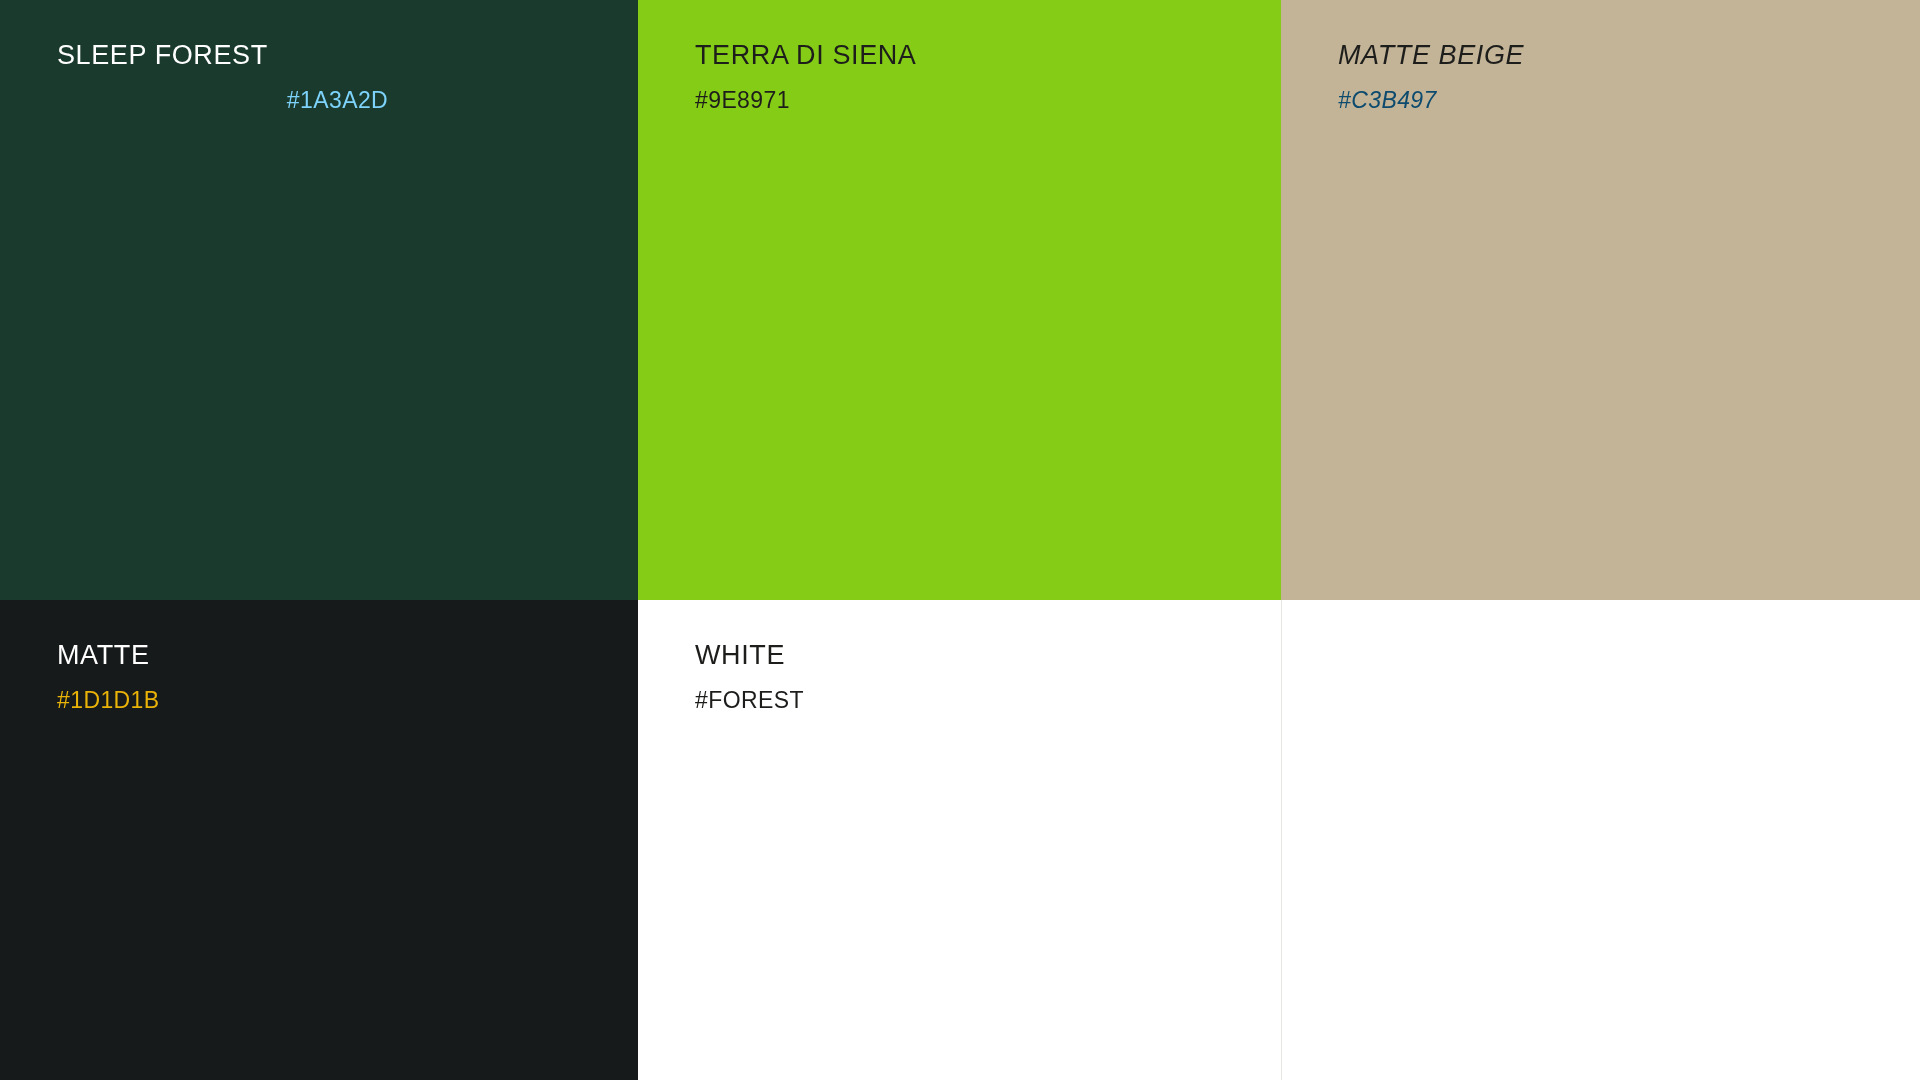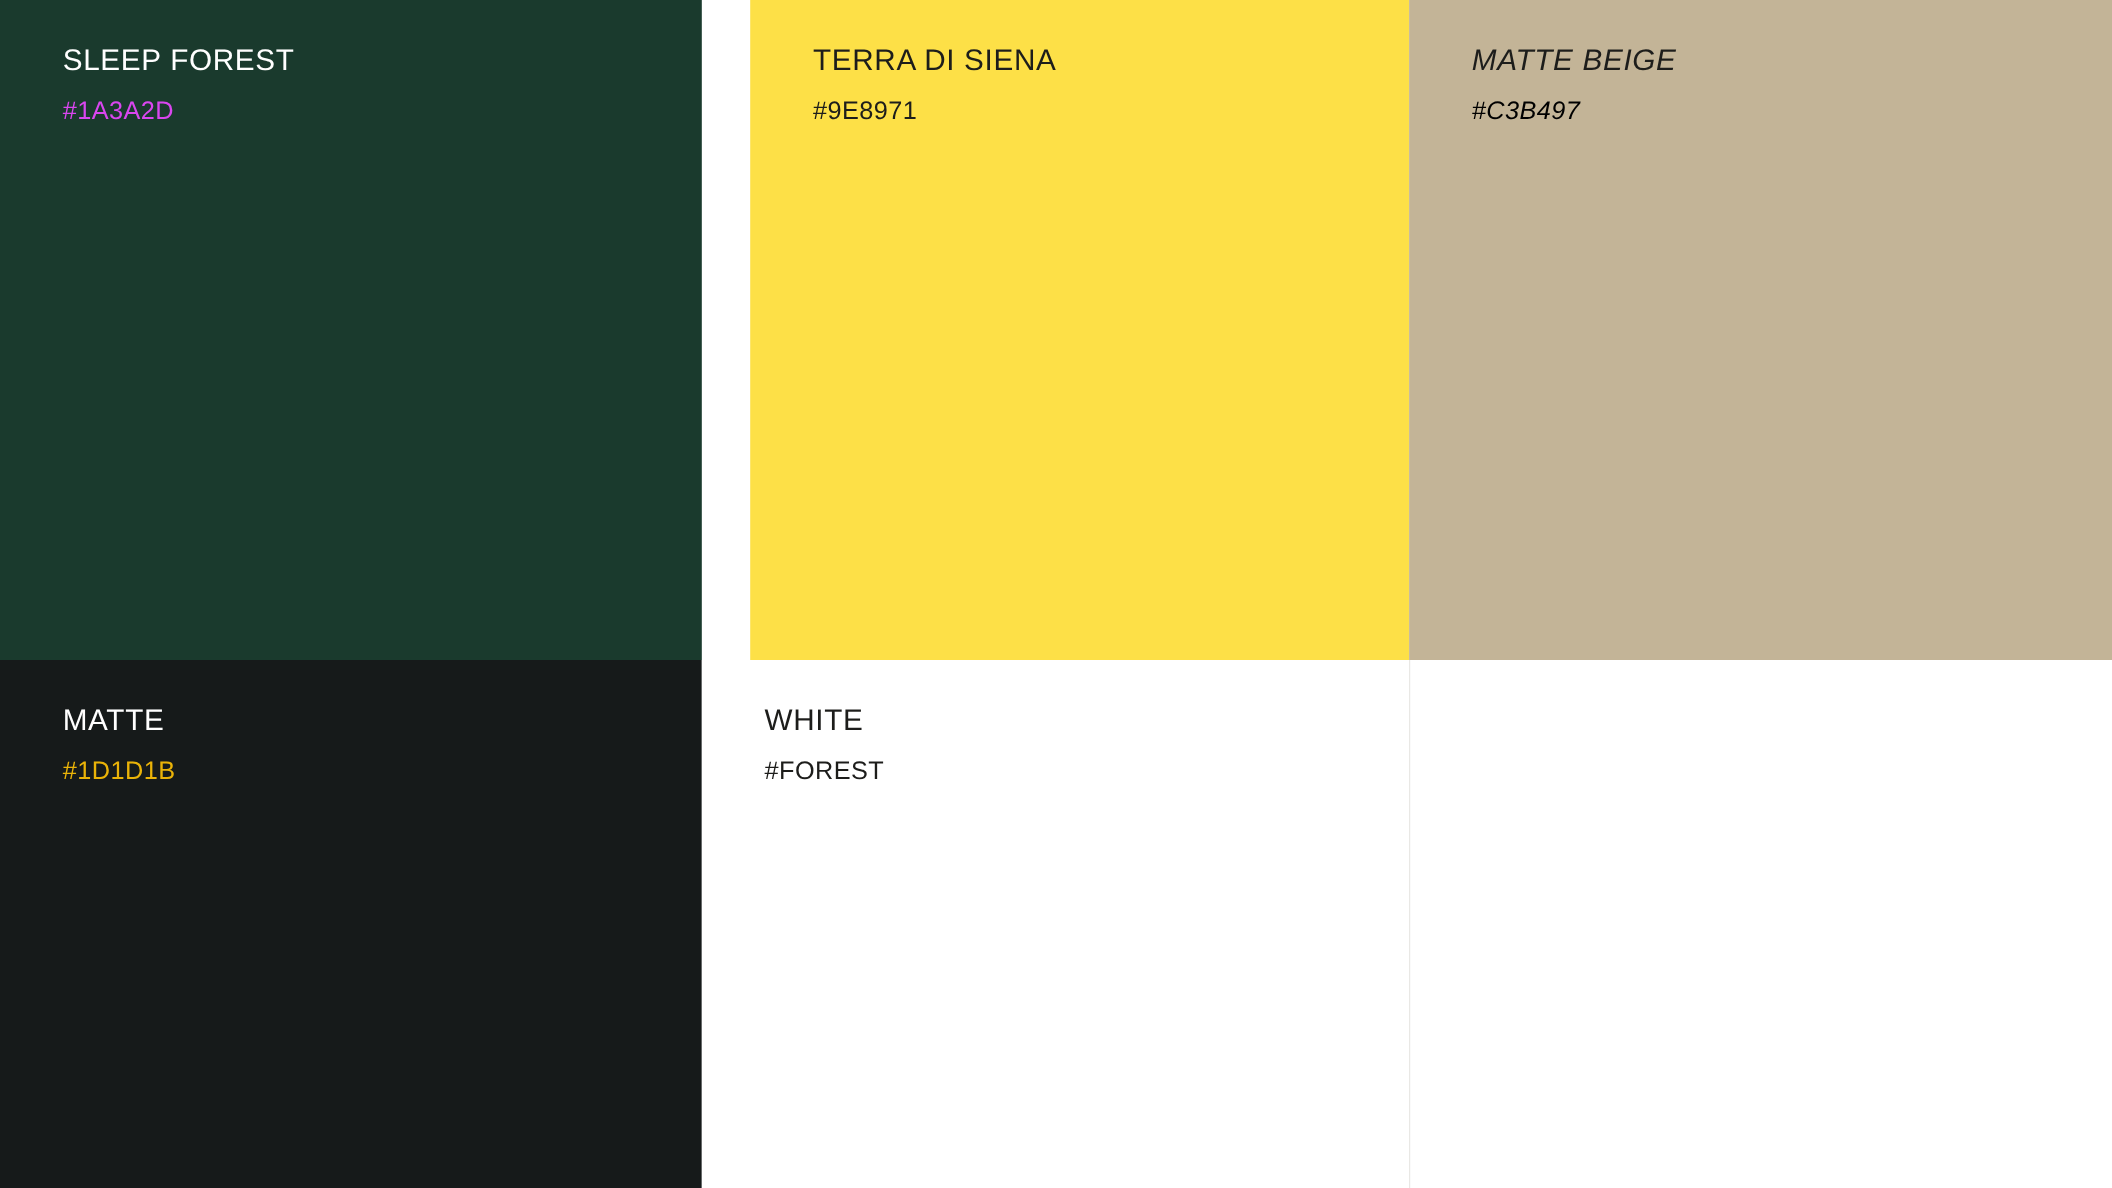--- a/index.html
+++ b/index.html
@@ -69,35 +69,35 @@
   }
 </style>
 </head>
 <body style="background-color: rgb(255, 255, 255);">
 
 <div class="palette-board">
 
   <div class="swatch" style="background-color: rgb(26, 58, 45);">
     <div class="swatch-inner">
       <p class="swatch-name" style="color: rgb(255, 255, 255);">SLEEP FOREST</p>
-      <p class="swatch-hex" style="color: #d946ef;">#1A3A2D</p>
+      <p class="swatch-hex" style="color: #7dd3fc; text-align: center;">#1A3A2D</p>
     </div>
   </div>
 
-  <div class="swatch" style="background-color: #fde047; margin-left: 44px;">
+  <div class="swatch" style="background-color: #84cc16;">
     <div class="swatch-inner">
       <p class="swatch-name" style="color: rgb(29, 29, 27);">TERRA DI SIENA</p>
       <p class="swatch-hex" style="color: rgb(29, 29, 27);">#9E8971</p>
     </div>
   </div>
 
   <div class="swatch" style="background-color: rgb(195, 180, 151); font-style: italic;">
     <div class="swatch-inner">
       <p class="swatch-name" style="color: rgb(29, 29, 27);">MATTE BEIGE</p>
-      <p class="swatch-hex" style="color: #000000;">#C3B497</p>
+      <p class="swatch-hex" style="color: #0c4a6e;">#C3B497</p>
     </div>
   </div>
 
   <div class="swatch" style="background-color: rgb(22, 26, 26);">
     <div class="swatch-inner">
       <p class="swatch-name" style="color: rgb(255, 255, 255);">MATTE</p>
       <p class="swatch-hex" style="color: #eab308;">#1D1D1B</p>
     </div>
   </div>
 

